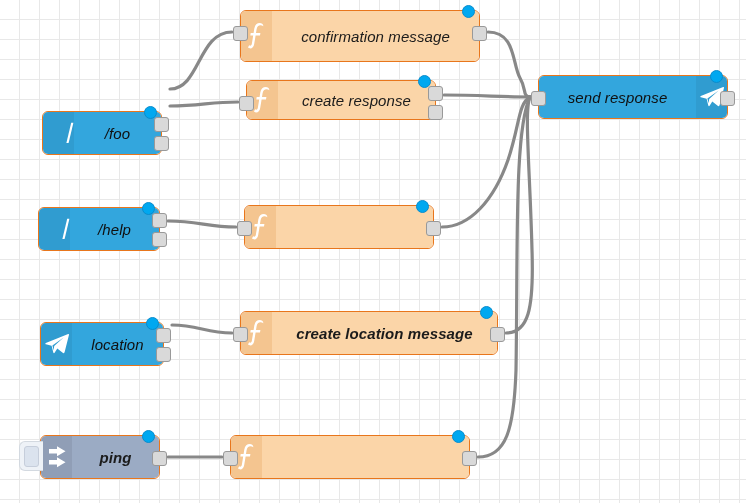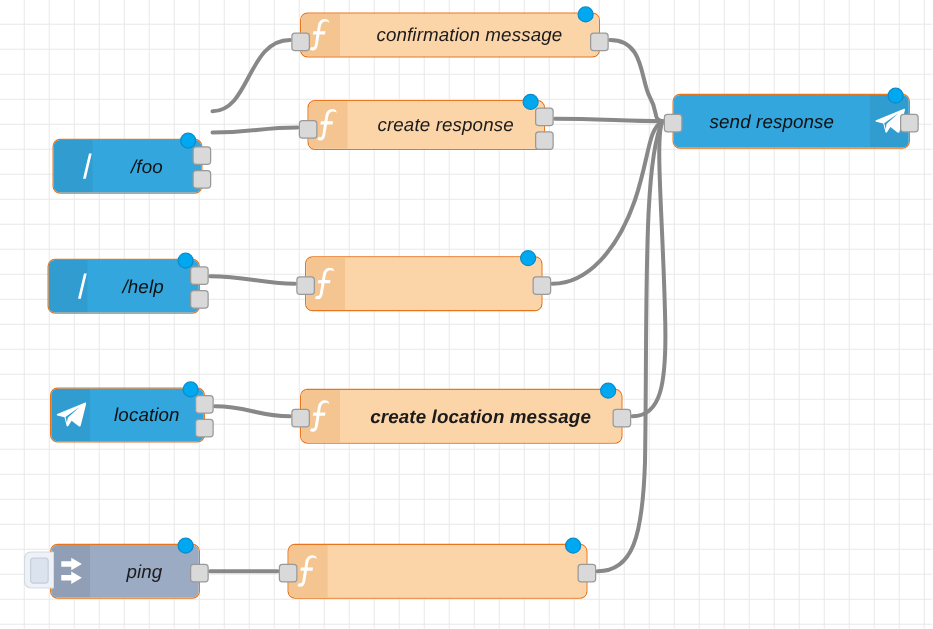--- a/index.html
+++ b/index.html
@@ -46,21 +46,21 @@
   .node-body {
     display: flex;
     align-items: stretch;
     width: 100%;
     height: 100%;
     border-radius: 5px;
     overflow: hidden;
   }
   .node.fn   .node-body { background: #fbd5a8; }
   .node.tg   .node-body { background: #33a6dd; }
-  .node.inj  .node-body { background: #9babc4; }
+  .node.inj  .node-body { background: #9babc4; font-weight: bold; }
 
   .icon-box {
     width: 31px;
     flex: 0 0 31px;
     display: flex;
     align-items: center;
     justify-content: center;
     position: relative;
   }
   .node.fn  .icon-box { background: rgba(217,140,60,0.22); }
@@ -142,21 +142,21 @@
       <path class="wire" d="M 444,95 C 480,95 500,97 530,97"></path>
       <path class="wire" d="M 442,227 C 470,227 494,200 508,160 C 520,124 518,104 530,97"></path>
       <path class="wire" d="M 506,333 C 528,333 534,310 532,250 C 530,170 524,110 530,97"></path>
       <path class="wire" d="M 478,457 C 506,457 514,430 516,370 C 518,250 514,130 530,97"></path>
       <path class="wire" d="M 168,221 C 198,221 208,227 236,227"></path>
       <path class="wire" d="M 172,325 C 198,325 206,333 232,333"></path>
       <path class="wire" d="M 168,457 C 192,457 198,457 222,457"></path>
     </svg>
 
   <div id="node-layer">
-      <div class="node fn" style="left: 240px; top: 10px; width: 240px; height: 36px;">
+      <div class="node fn" style="left: 240px; top: 10px; width: 240px; height: 52px;">
         <div class="node-body">
           <div class="icon-box">
             <svg class="glyph" width="20" height="26" viewBox="0 0 20 26">
               <path d="M16.5 3.2 C13.2 1.2 10.2 2.4 9.6 6.2 L9.0 10.0 L13.4 10.0 L13.0 12.6 L8.6 12.6 L7.2 21.0 C6.5 25.2 3.6 26.4 0.9 24.6 L2.2 22.3 C3.6 23.2 4.6 22.6 4.9 20.6 L6.2 12.6 L3.3 12.6 L3.7 10.0 L6.6 10.0 L7.3 5.6 C8.1 0.6 12.1 -1.0 15.6 0.9 Z" fill="#ffffff"></path>
             </svg>
           </div>
           <div class="node-label">confirmation message</div>
         </div>
         <div class="port in" style="top: 14.5px;"></div>
         <div class="port out" style="top: 14.5px;"></div>
@@ -220,21 +220,21 @@
           <div class="icon-box">
             <svg class="glyph" width="20" height="26" viewBox="0 0 20 26">
               <path d="M16.5 3.2 C13.2 1.2 10.2 2.4 9.6 6.2 L9.0 10.0 L13.4 10.0 L13.0 12.6 L8.6 12.6 L7.2 21.0 C6.5 25.2 3.6 26.4 0.9 24.6 L2.2 22.3 C3.6 23.2 4.6 22.6 4.9 20.6 L6.2 12.6 L3.3 12.6 L3.7 10.0 L6.6 10.0 L7.3 5.6 C8.1 0.6 12.1 -1.0 15.6 0.9 Z" fill="#ffffff"></path>
             </svg>
           </div>
         </div>
         <div class="port in" style="top: 14.5px;"></div>
         <div class="port out" style="top: 14.5px;"></div>
         <div class="status-dot"></div>
       </div>
-      <div class="node tg" style="left: 40px; top: 310px; width: 124px; height: 44px;">
+      <div class="node tg" style="left: 40px; top: 322px; width: 124px; height: 44px;">
         <div class="node-body">
           <div class="icon-box">
             <svg class="glyph" width="24" height="22" viewBox="0 0 24 22">
               <path d="M23.2 1.0 L0.8 10.1 C0.2 10.35 0.25 11.2 0.9 11.35 L6.6 12.8 L8.3 19.6 C8.45 20.25 9.25 20.4 9.6 19.85 L12.3 15.6 L18.0 20.0 C18.6 20.45 19.45 20.1 19.6 19.35 L23.95 1.9 C24.1 1.2 23.85 0.75 23.2 1.0 Z M18.6 4.6 L9.2 13.1 L8.6 17.2 L7.4 12.6 Z" fill="#ffffff"></path>
             </svg>
           </div>
           <div class="node-label">location</div>
         </div>
         <div class="port out" style="top: 5px;"></div>
         <div class="port out" style="top: 24px;"></div>

